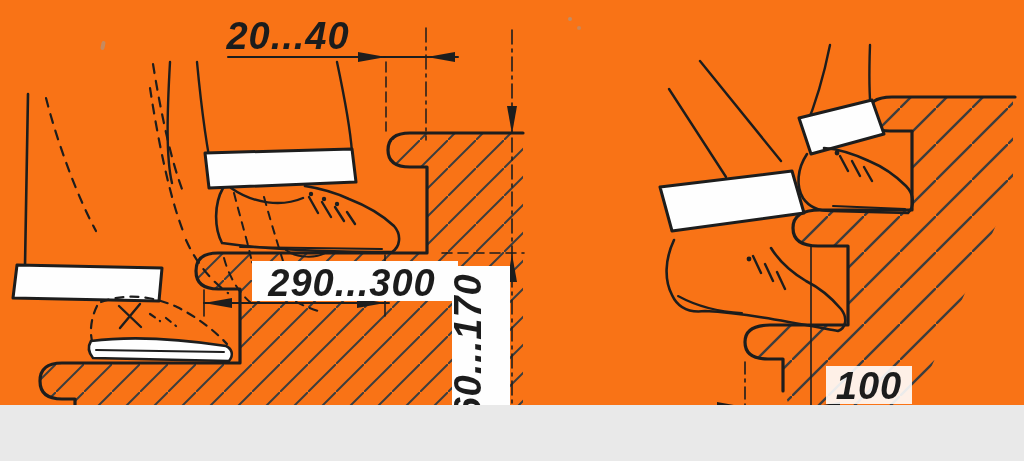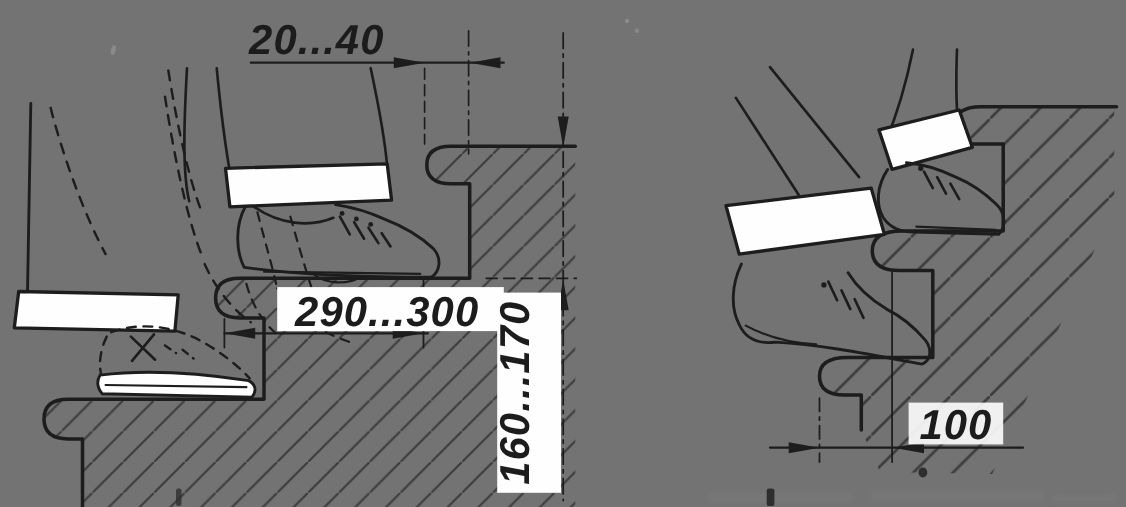--- a/index.html
+++ b/index.html
@@ -1,18 +1,18 @@
 <!DOCTYPE html>
 <html><head>
 <meta charset="utf-8">
 <style>
   html,body{margin:0;padding:0;}
   body{background:#e9e9e9;font-family:"Liberation Sans",sans-serif;}
   .canvas{
-    position:relative;width:1024px;height:461px;background:#737373;overflow:hidden;
+    position:relative;width:1024px;height:405px;background:#f97316;overflow:hidden;
   }
   svg{position:absolute;left:0;top:0;}
   .dim-text{
     font-family:"Liberation Sans",sans-serif;
     font-style:italic;
     font-weight:bold;
     font-size:38px;
     fill:#1c1c1c;
     letter-spacing:1px;
   }

